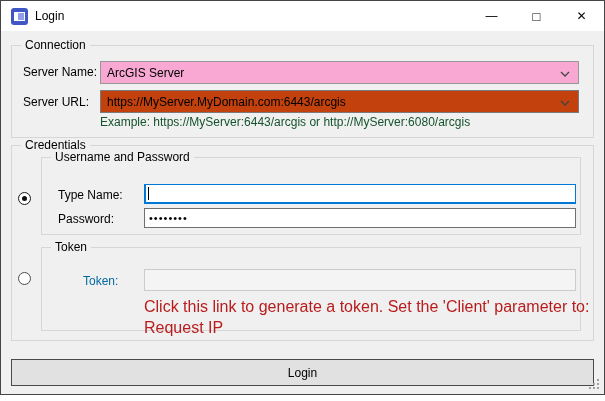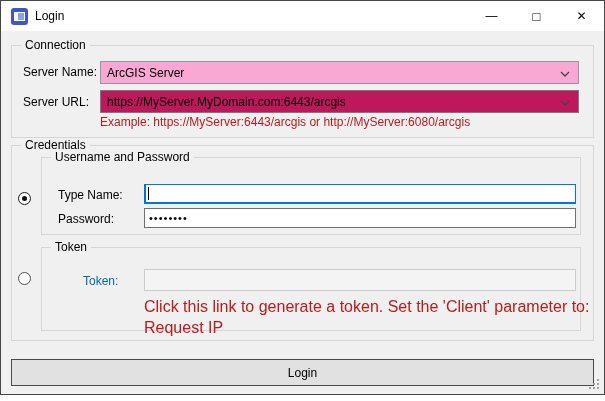--- a/index.html
+++ b/index.html
@@ -49,21 +49,21 @@
 
   .field-label { position: absolute; font-size: 12px; white-space: nowrap; }
   .field-label.disabled { color: #0369a1; margin-left: 25px; }
 
   
   .combo {
     position: absolute; height: 23px; display: flex; align-items: center;
     padding: 0 24px 0 6px; font-size: 12px;
   }
   .combo-gray { background: #f9a8d4; border: 1px solid #979797; }
-  .combo-white { background: #be185d; border: 1px solid #7a7a7a; }
+  .combo-white { background: #c2410c; border: 1px solid #7a7a7a; }
   .combo .chev { position: absolute; right: 8px; top: 9px; }
 
   
   .tb {
     position: absolute; height: 20px; background: #ffffff;
     border: 1px solid #707070; font-family: "Liberation Sans", sans-serif;
     font-size: 12px; padding: 0 4px; outline: none;
   }
   .tb-focus {
     border: 1px solid #0078d7;
@@ -78,21 +78,21 @@
     position: absolute; width: 13px; height: 13px; border-radius: 50%;
     background: #ffffff; border: 1px solid #4d4d4d;
   }
   .radio.checked { border-color: #1a1a1a; }
   .radio.checked::after {
     content: ""; position: absolute; left: 3px; top: 3px;
     width: 5px; height: 5px; border-radius: 50%; background: #0f0f0f;
   }
 
   .hint-text { position: absolute; font-size: 16px; color: #b91c1c; white-space: nowrap; }
-  .example-text { position: absolute; font-size: 12px; color: #b91c1c; white-space: nowrap; }
+  .example-text { position: absolute; font-size: 12px; color: #14532d; white-space: nowrap; }
 
   
   .login-btn {
     position: absolute; left: 10px; top: 358px; width: 583px; height: 27px;
     background: #e1e1e1; border: 1px solid #4a4a4a;
     display: flex; align-items: center; justify-content: center;
     font-size: 12px; cursor: default;
   }
 
   

